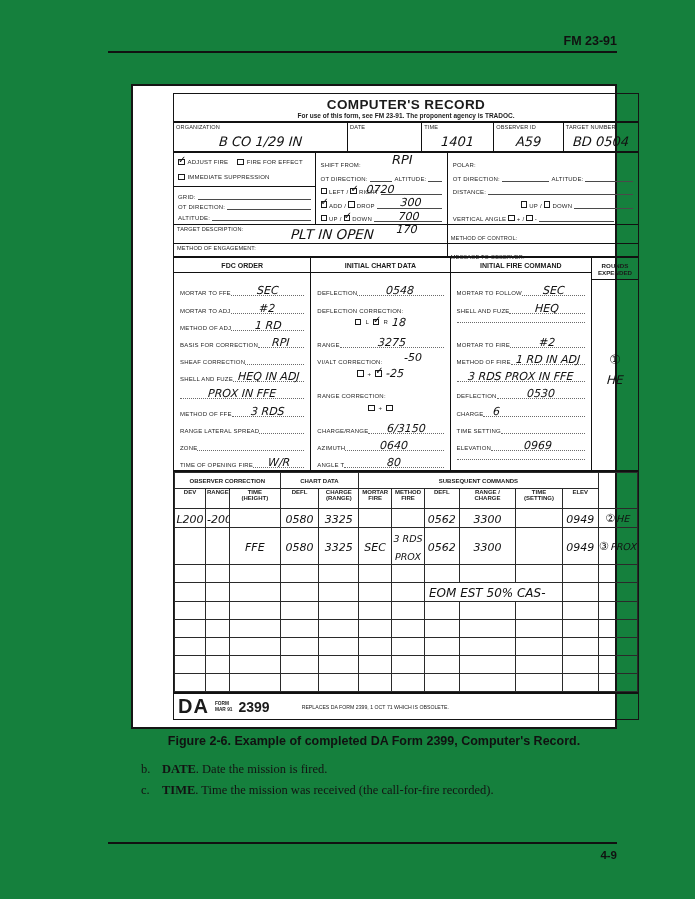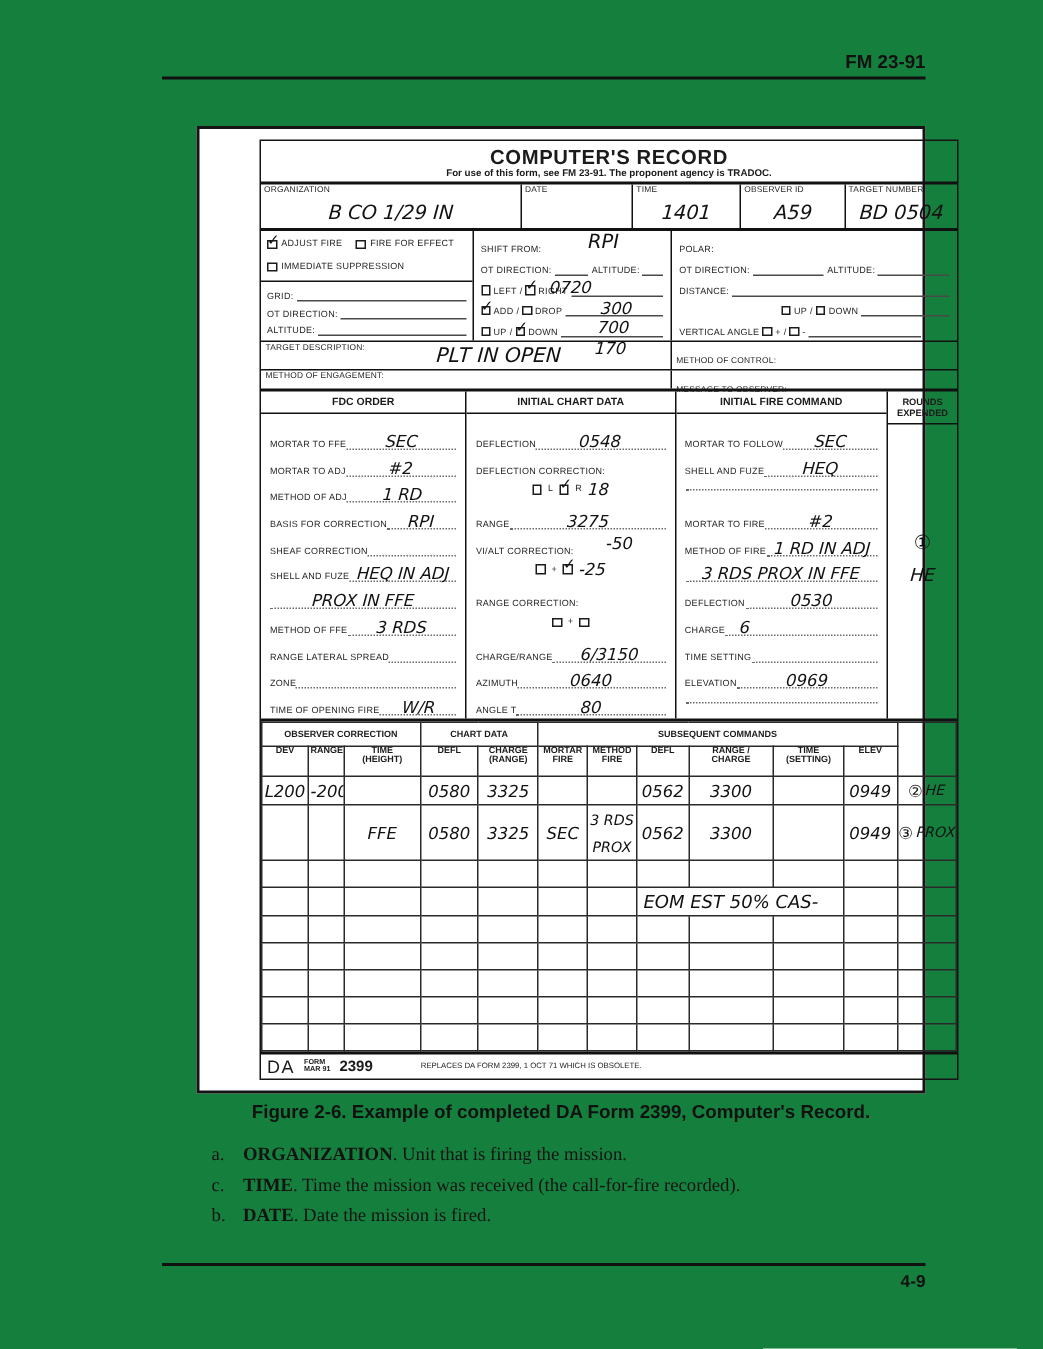--- a/index.html
+++ b/index.html
@@ -87,23 +87,23 @@
   table.obs th { font-size:6px; font-weight:bold; text-align:center; }
   .gh th { height:16px; }
   .ch th { height:20px; vertical-align:top; padding-top:2px; font-weight:bold; }
   table.obs td { height:18px; text-align:center; vertical-align:middle; }
   td.rndcol, th.rndcol { border-left:2.5px solid #2a2a2a; }
   .rcell { display:flex; align-items:center; justify-content:center; gap:2px; }
   .eomcell { text-align:left !important; padding-left:4px !important; }
 
   
   .da-row { display:flex; align-items:center; flex:1; border-top:2px solid #111; padding:1px 4px; gap:6px; }
-  .da-big { font-size:12px; font-weight:normal; letter-spacing:1px; }
+  .da-big { font-size:20px; font-weight:bold; letter-spacing:1px; }
   .da-small { font-size:4.8px; font-weight:bold; line-height:1.15; }
-  .da-num { font-size:10px; font-weight:bold; margin-right:26px; }
+  .da-num { font-size:14px; font-weight:bold; margin-right:26px; }
   .da-replaces { font-size:5.2px; }
 
   
   .caption { position:absolute; left:101px; top:734px; width:546px; text-align:center;
              font-weight:bold; font-size:12.5px; color:#111; }
   .notes { position:absolute; left:141px; top:762px; width:480px;
            font-family:"Liberation Serif", serif; font-size:12.5px; color:#131313; }
   .note-line { margin-bottom:5.5px; }
   .note-line .n { display:inline-block; width:21px; }
   .note-line b { font-family:"Liberation Serif", serif; }
@@ -697,26 +697,23 @@
         <span class="da-replaces">REPLACES DA FORM 2399, 1 OCT 71 WHICH IS OBSOLETE.</span>
       </div>
 
     </div>
   </div>
 
   <div class="caption">Figure 2-6.  Example of completed DA Form 2399, Computer's Record.</div>
 
   <div class="notes">
     <div class="note-line">
-      <span class="n">a.</span><b>ORGANIZATION</b><span>.  Unit that is firing the mission.</span>
+      <span class="n">b.</span><b>DATE</b><span>.  Date the mission is fired.</span>
     </div>
     <div class="note-line">
       <span class="n">c.</span><b>TIME</b><span>.  Time the mission was received (the call-for-fire recorded).</span>
     </div>
-    <div class="note-line">
-      <span class="n">b.</span><b>DATE</b><span>.  Date the mission is fired.</span>
-    </div>
   </div>
 
   <div class="footrule"></div>
   <div class="pageno">4-9</div>
 
 </div>
 
 </body></html>

